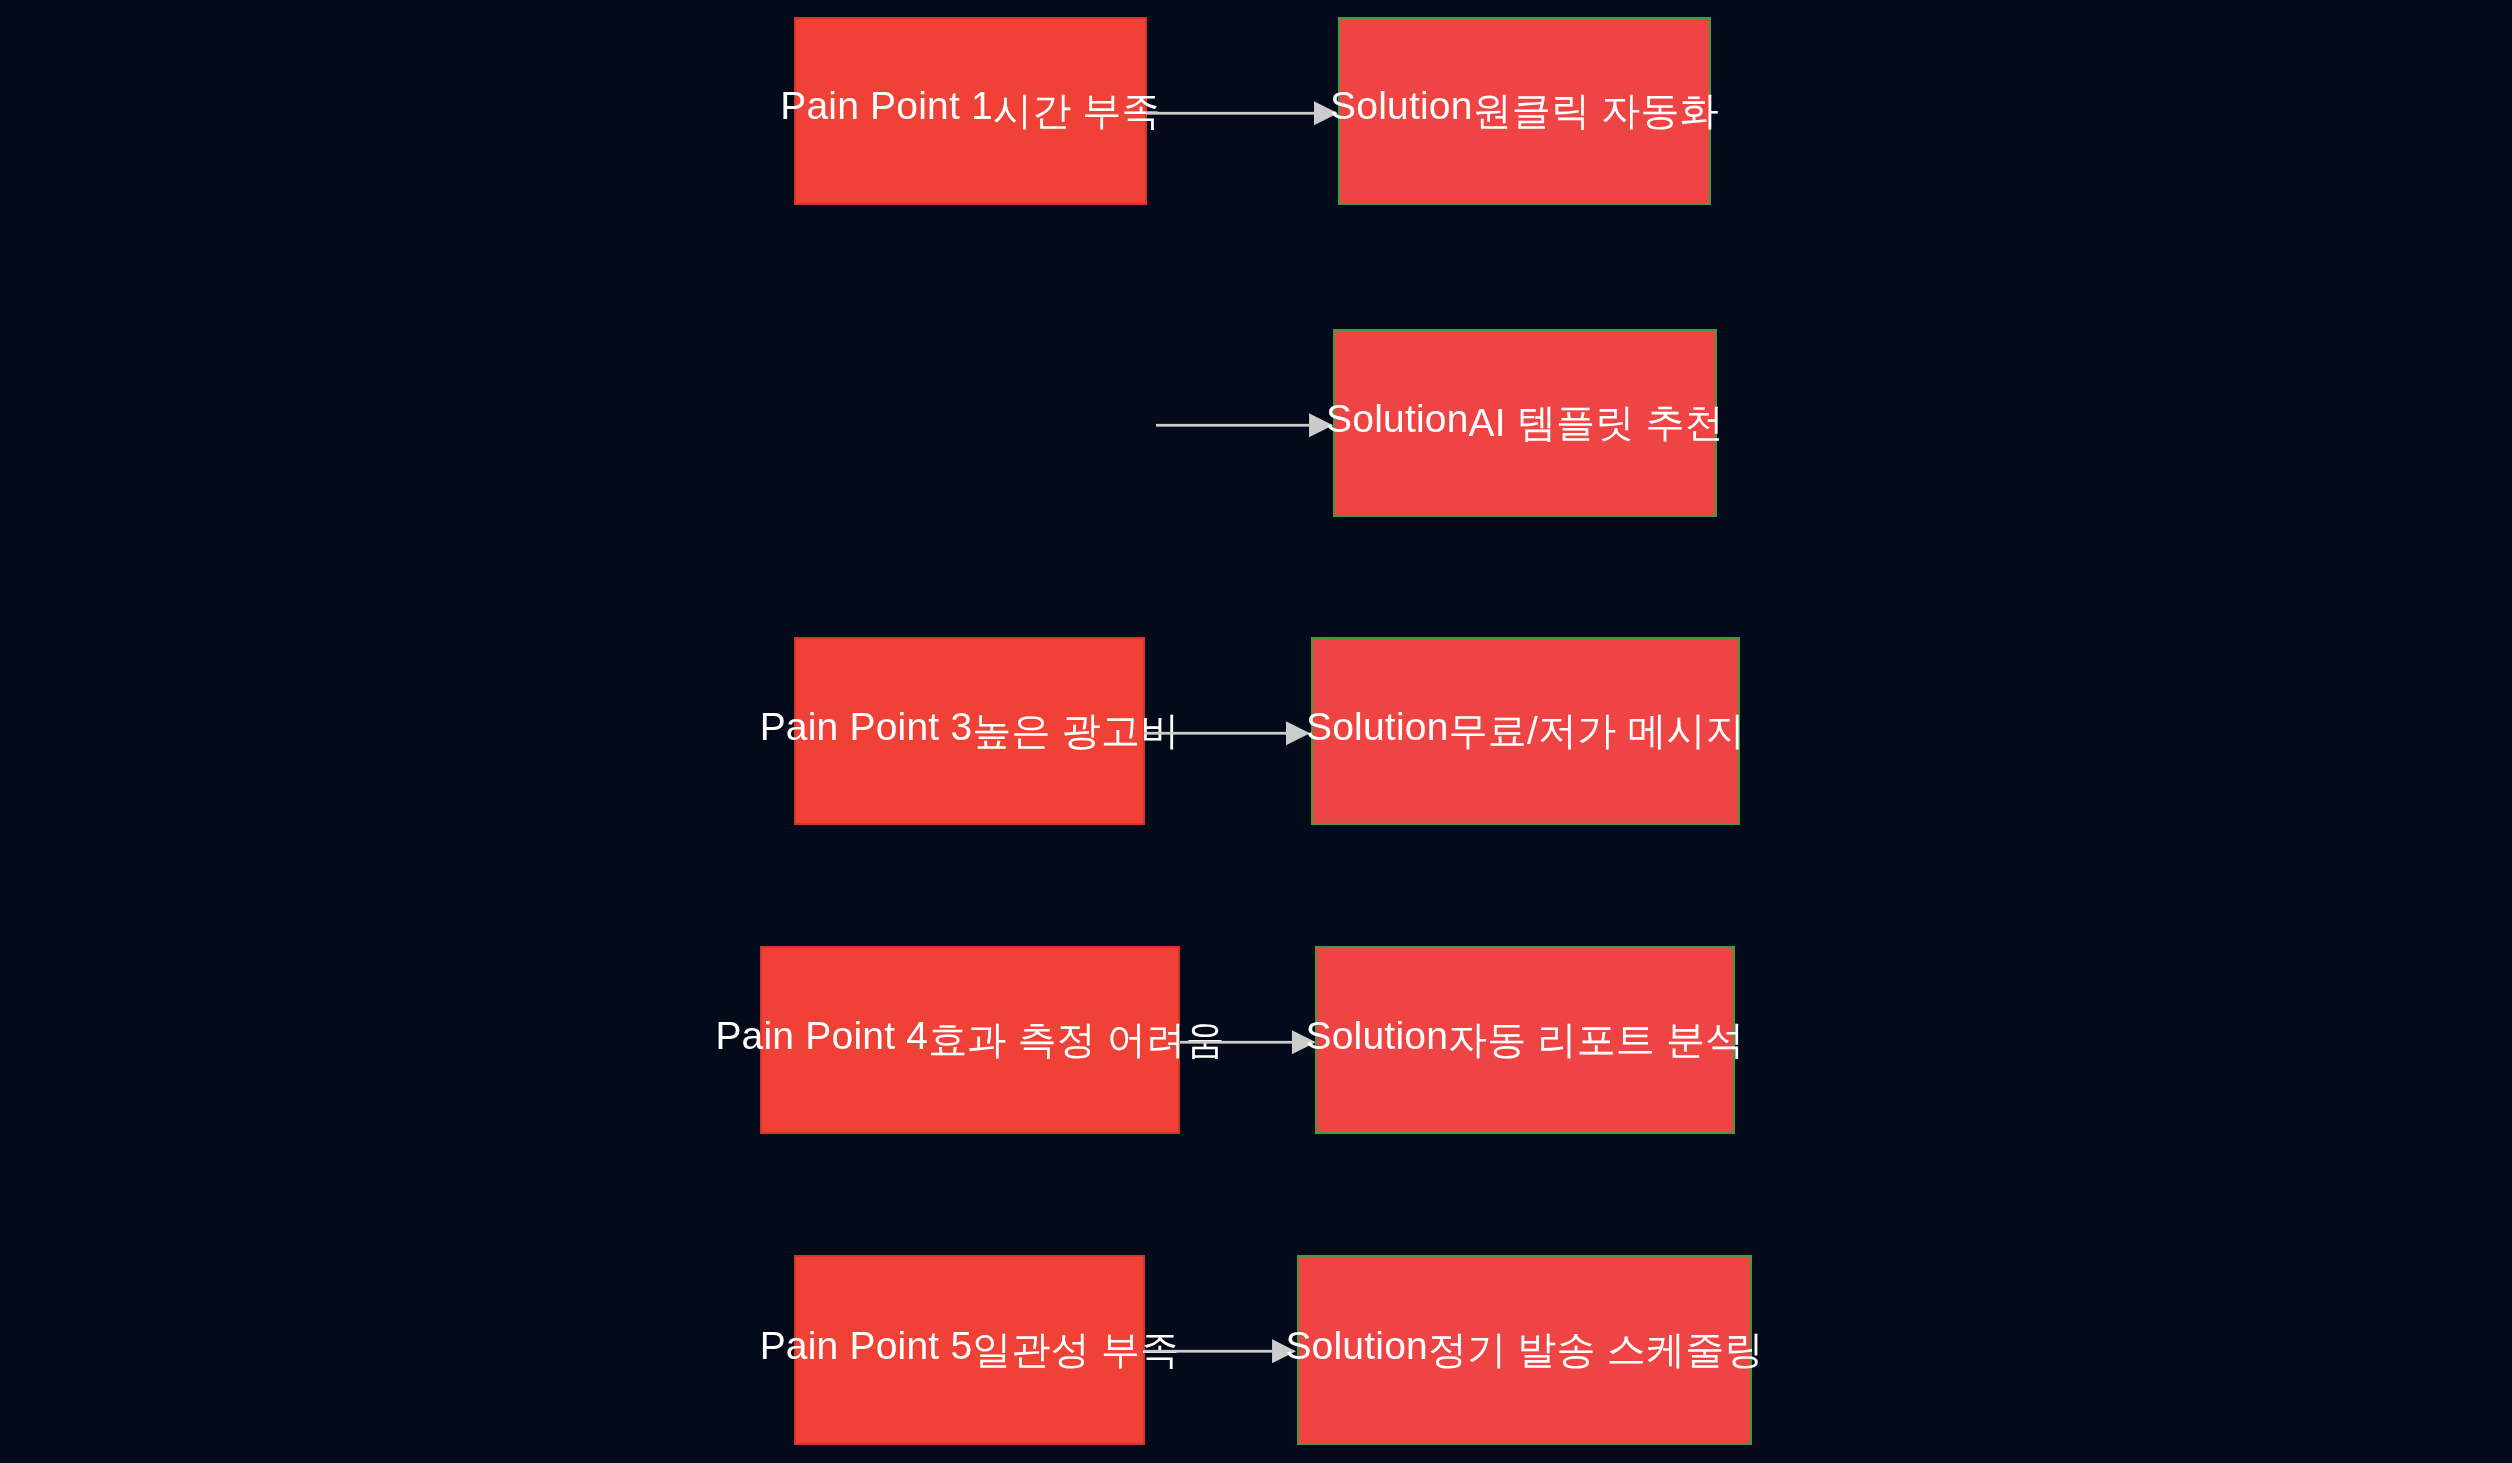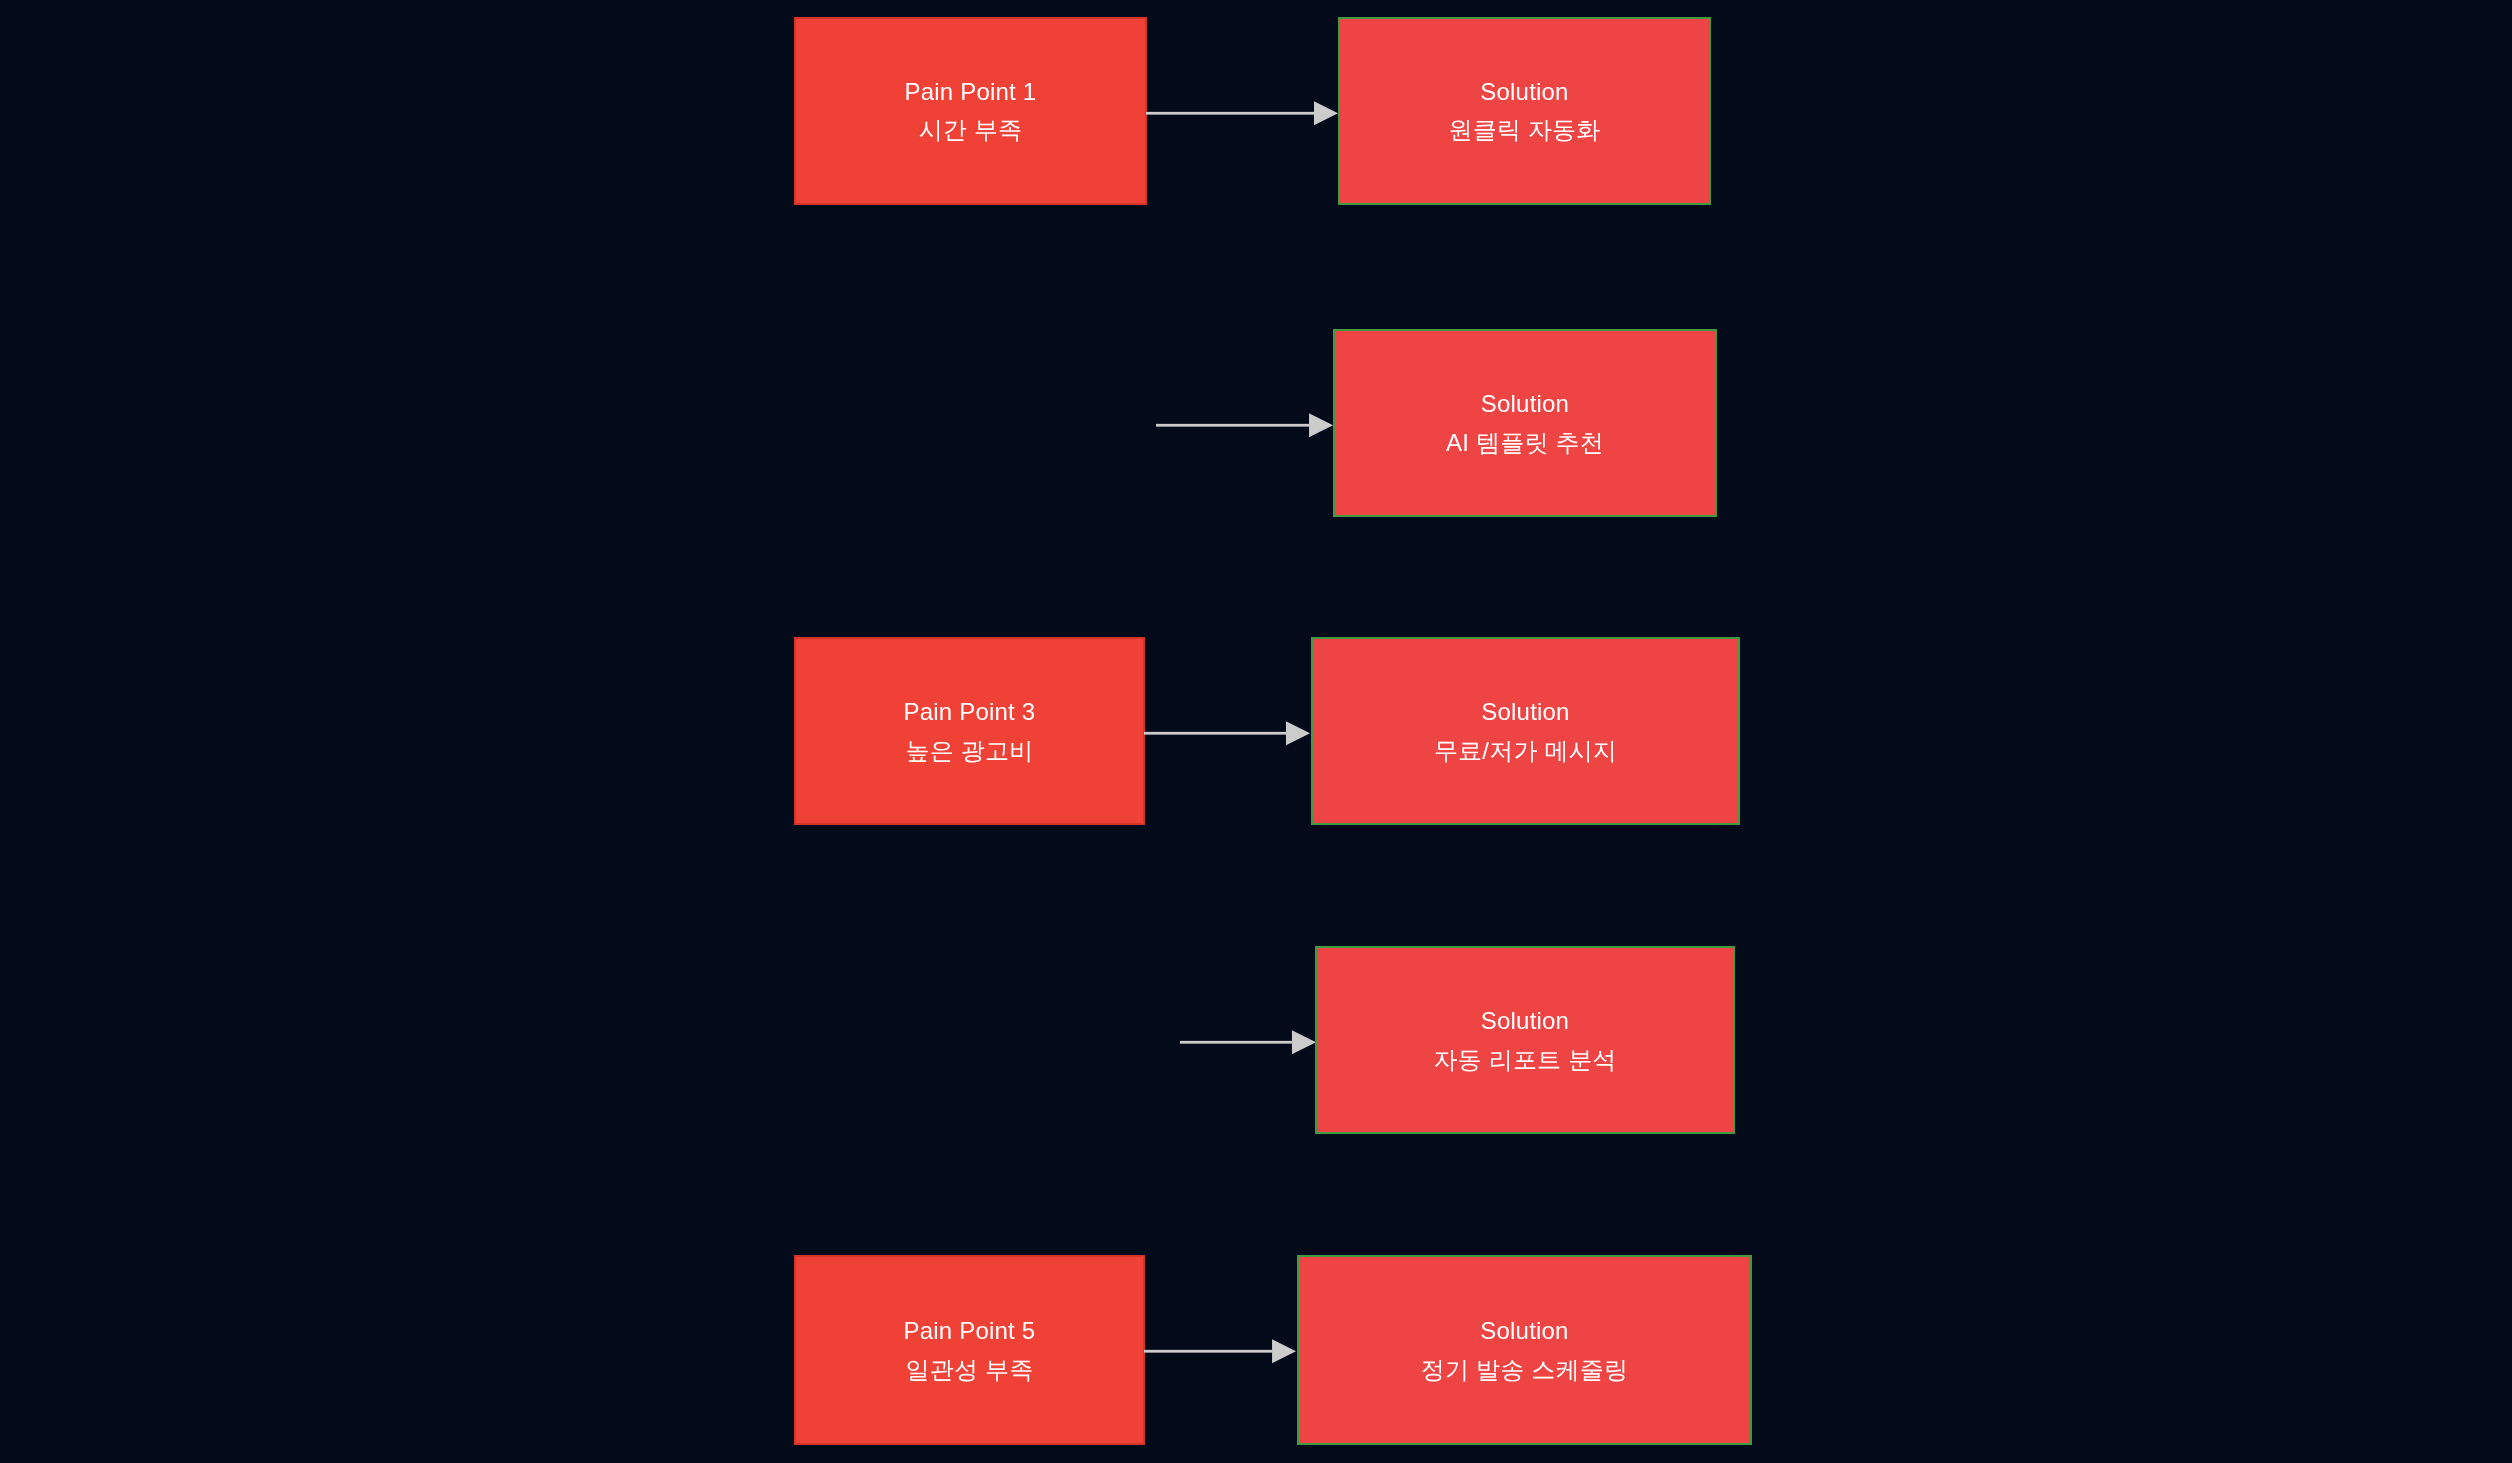--- a/index.html
+++ b/index.html
@@ -18,26 +18,25 @@
     position: relative;
     width: 2512px;
     height: 1464px;
     background: #030a1a;
   }
 
   .node-box {
     position: absolute;
     box-sizing: border-box;
     display: flex;
-    flex-direction: column;
     align-items: center;
     justify-content: center;
     text-align: center;
     color: #ffffff;
-    font-size: 24px;
+    font-size: 39px;
     line-height: 1.22;
     letter-spacing: 0.2px;
     font-weight: 400;
     padding: 3.7px 9.2px;
   }
 
   .node-box.pain {
     background: #ef4136;
     border: 2.8px solid #d6342b;
   }
@@ -102,20 +101,24 @@
     <div class="arrow" style="left: 1144px; top: 730px; width: 166px;">
       <svg viewBox="0 0 180 7" preserveAspectRatio="none">
         <rect x="0" y="2" width="154" height="3" fill="#cccccc"></rect>
         <polygon points="154,-9.5 180,3.5 154,16.5" fill="#cccccc"></polygon>
       </svg>
     </div>
     <div class="node-box solution" style="left: 1311px; top: 637px; width: 429px; height: 188px;">
       <span class="node-line line-title">Solution</span>
       <span class="node-line line-detail">무료/저가 메시지</span>
     </div>
+    <div class="node-box pain" style="left: 760px; top: 946px; width: 420px; height: 188px;">
+      <span class="node-line line-title">Pain Point 4</span>
+      <span class="node-line line-detail">효과 측정 어려움</span>
+    </div>
     <div class="arrow" style="left: 1180px; top: 1039px; width: 136px;">
       <svg viewBox="0 0 147 7" preserveAspectRatio="none">
         <rect x="0" y="2" width="121" height="3" fill="#cccccc"></rect>
         <polygon points="121,-9.5 147,3.5 121,16.5" fill="#cccccc"></polygon>
       </svg>
     </div>
     <div class="node-box solution" style="left: 1315px; top: 946px; width: 420px; height: 188px;">
       <span class="node-line line-title">Solution</span>
       <span class="node-line line-detail">자동 리포트 분석</span>
     </div>

